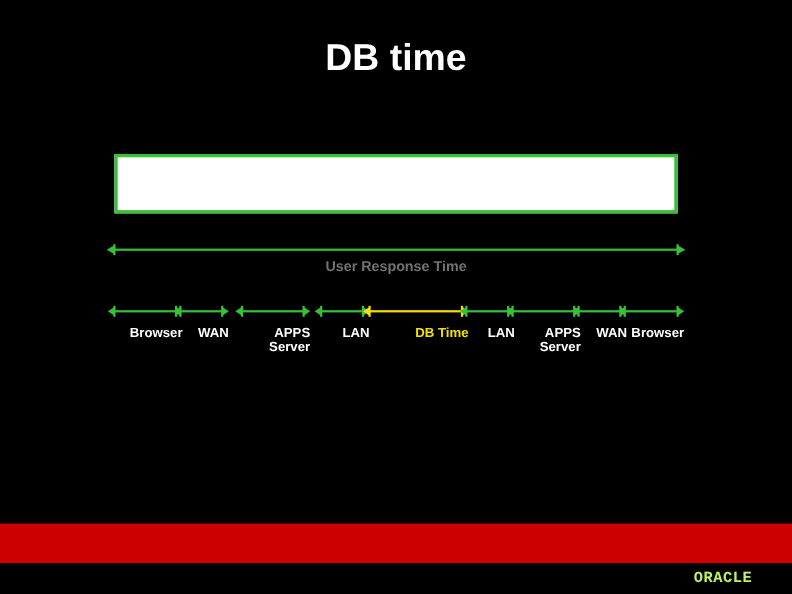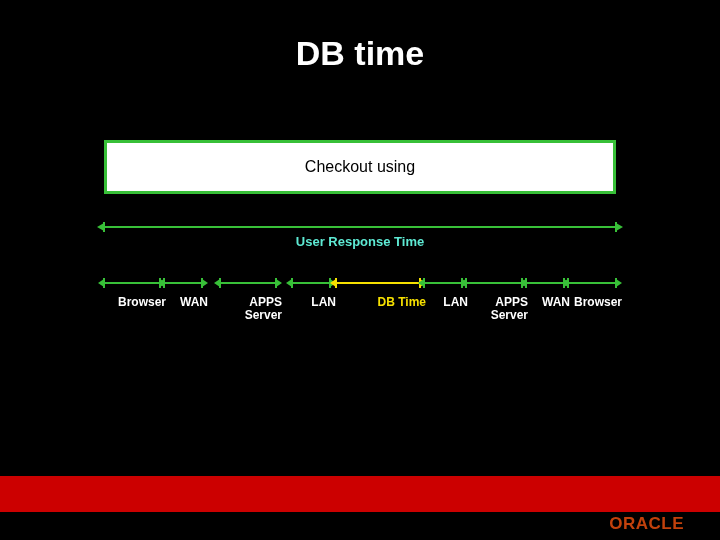--- a/index.html
+++ b/index.html
@@ -5,49 +5,48 @@
   * { margin: 0; padding: 0; box-sizing: border-box; }
   body { background: #000; width: 720px; height: 540px; position: relative; font-family: Arial, Helvetica, sans-serif; overflow: hidden; }
   .title { color: #fff; font-size: 34px; font-weight: bold; text-align: center; padding-top: 34px; }
   .main-box { position: absolute; left: 104px; top: 140px; width: 512px; height: 54px; border: 3px solid #38c038; background: #fff; display: flex; align-items: center; justify-content: center; }
   .main-box .inner { text-align: center; color: #000; font-size: 16px; line-height: 1.15; }
   .urt-line { position: absolute; top: 226px; left: 104px; width: 512px; height: 2px; background: #38c038; }
   .urt-line .tick-l { position: absolute; left: -1px; top: -4px; width: 2px; height: 10px; background: #38c038; }
   .urt-line .tick-r { position: absolute; right: -1px; top: -4px; width: 2px; height: 10px; background: #38c038; }
   .urt-line .arrow-l { position: absolute; left: -7px; top: -3px; width: 0; height: 0; border-top: 4px solid transparent; border-bottom: 4px solid transparent; border-right: 7px solid #38c038; }
   .urt-line .arrow-r { position: absolute; right: -7px; top: -3px; width: 0; height: 0; border-top: 4px solid transparent; border-bottom: 4px solid transparent; border-left: 7px solid #38c038; }
-  .urt-label { position: absolute; top: 234px; left: 104px; width: 512px; text-align: center; color: #5eead4; font-size: 13px; font-weight: bold; }
+  .urt-label { position: absolute; top: 234px; left: 104px; width: 512px; text-align: center; color: #737373; font-size: 13px; font-weight: bold; }
   .seg-row { position: absolute; top: 282px; left: 104px; width: 512px; height: 2px; }
   .seg { position: absolute; top: 0; height: 2px; }
   .seg .tick-l { position: absolute; left: -1px; top: -4px; width: 2px; height: 10px; }
   .seg .tick-r { position: absolute; right: -1px; top: -4px; width: 2px; height: 10px; }
   .seg .arrow-l { position: absolute; left: -6px; top: -3px; width: 0; height: 0; border-top: 4px solid transparent; border-bottom: 4px solid transparent; }
   .seg .arrow-r { position: absolute; right: -6px; top: -3px; width: 0; height: 0; border-top: 4px solid transparent; border-bottom: 4px solid transparent; }
   .green-seg { background: #38c038; }
   .green-seg .tick-l, .green-seg .tick-r { background: #38c038; }
   .green-seg .arrow-l { border-right: 6px solid #38c038; }
   .green-seg .arrow-r { border-left: 6px solid #38c038; }
   .yellow-seg { background: #f6e000; }
   .yellow-seg .tick-l, .yellow-seg .tick-r { background: #f6e000; }
   .yellow-seg .arrow-l { border-right: 6px solid #f6e000; }
   .yellow-seg .arrow-r { border-left: 6px solid #f6e000; }
   .labels-row { position: absolute; top: 296px; left: 104px; width: 512px; height: 34px; }
   .lbl { position: absolute; top: 0; text-align: right; font-size: 12px; font-weight: bold; color: #fff; line-height: 1.1; }
   .lbl.yellow { color: #f6e000; }
   .footer-bar { position: absolute; left: 0; bottom: 28px; width: 720px; height: 36px; background: #cc0000; }
-  .logo { position: absolute; right: 36px; bottom: 6px; color: #c2410c; font-size: 17px; font-weight: bold; letter-spacing: 0.5px; font-family: Liberation Sans, sans-serif; }
+  .logo { position: absolute; right: 36px; bottom: 6px; color: #bef264; font-size: 14px; font-weight: bold; letter-spacing: 0.5px; font-family: Liberation Mono, monospace; }
 </style>
 </head>
 <body>
 
 <div class="title">DB time</div>
 
 <div class="main-box">
   <div class="inner">
-    <div>Checkout using</div>
   </div>
 </div>
 
 <div class="urt-line">
   <div class="tick-l"></div>
     <div class="arrow-l"></div>
   <div class="tick-r"></div>
     <div class="arrow-r"></div>
 </div>
 <div class="urt-label">User Response Time</div>

